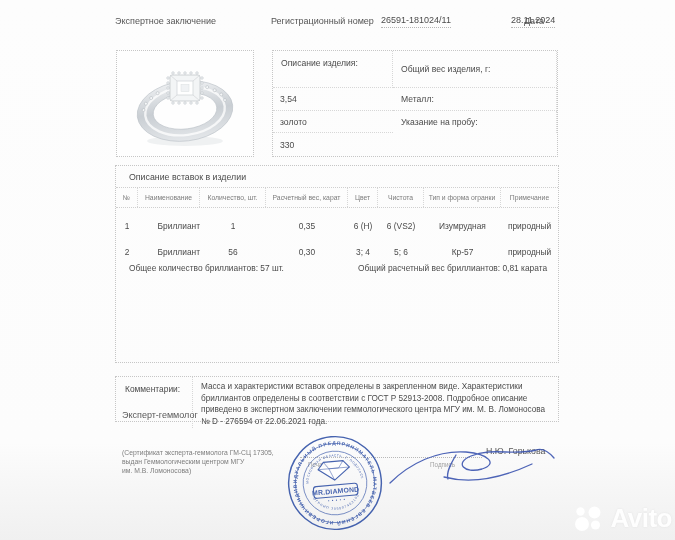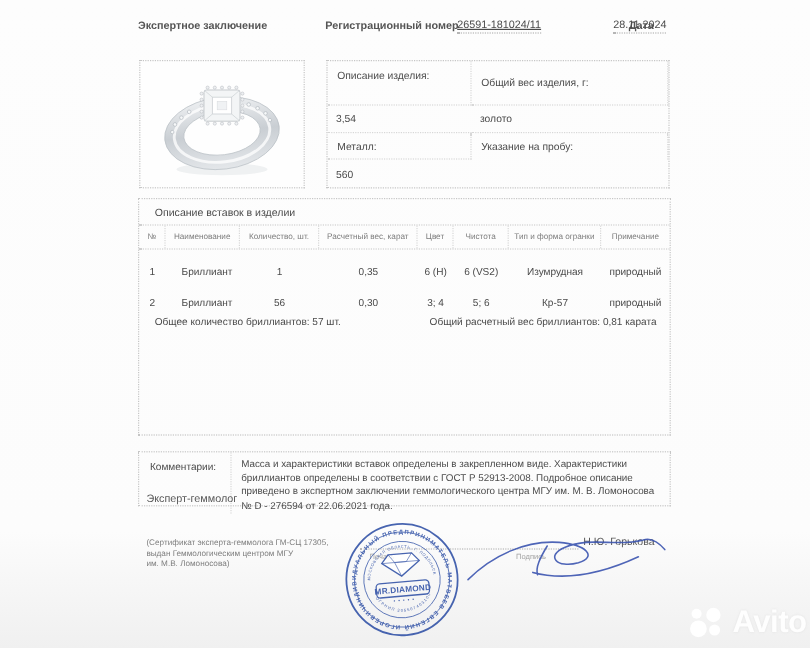--- a/index.html
+++ b/index.html
@@ -1,21 +1,21 @@
 <!DOCTYPE html>
 <html><head>
 <meta charset="utf-8">
 <style>
   * { margin:0; padding:0; box-sizing:border-box; }
   html,body { width:675px; height:540px; }
   body { font-family:"Liberation Sans", sans-serif; background:#fff; }
   .page { position:relative; width:675px; height:540px; overflow:hidden;
           background:linear-gradient(180deg,#fdfdfd 0%, #fcfcfc 82%, #f0f0f0 100%); color:#4b4b4b; }
   .t { position:absolute; white-space:nowrap; }
-  .lbl-b { font-size:9px; font-weight:bold; color:#555; }
+  .lbl-b { font-size:9px; font-weight:normal; color:#555; }
   .val { font-size:9px; color:#4b4b4b; }
   .dotted-u { border-bottom:1px dotted #b5b5b5; padding-bottom:2px; }
 
   
   .photo-box { position:absolute; left:116px; top:50px; width:138px; height:107px;
                border:1px dotted #c6c6c6; background:#fefefe; }
 
   
   .desc-table { position:absolute; left:272px; top:50px; width:286px; height:107px;
                 border:1px dotted #c6c6c6; display:grid;
@@ -31,21 +31,21 @@
   .ins-box { position:absolute; left:115px; top:165px; width:444px; height:198px; border:1px dotted #c6c6c6; }
   .ins-title { height:22px; line-height:23px; padding-left:13px; font-size:8.8px; color:#4b4b4b;
                border-bottom:1px dotted #cfcfcf; }
   .grid8 { display:grid; grid-template-columns:22px 62px 66px 82px 30px 46px 77px 1fr; }
   .ins-head { height:20px; border-bottom:1px dotted #cfcfcf; }
   .ins-head > div { font-size:6.8px; color:#7c7c7c; display:flex; align-items:center; justify-content:center;
                     border-right:1px dotted #d7d7d7; text-align:center; overflow:hidden; }
   .ins-head > div:last-child { border-right:none; }
   .ins-row { height:23px; align-items:center; font-size:8.4px; color:#4a4a4a; margin-top:3px; }
   .ins-row > div { text-align:center; }
-  .ins-row > div.name { text-align:center; padding-left:7px; }
+  .ins-row > div.name { text-align:right; padding-left:7px; }
   .ins-totals { position:relative; height:14px; font-size:8.4px; color:#4a4a4a; }
 
   
   .com-box { position:absolute; left:115px; top:376px; width:444px; height:46px; border:1px dotted #c6c6c6;
              display:grid; grid-template-columns:77px 1fr; }
   .com-lab { border-right:1px dotted #d7d7d7; font-size:8.4px; color:#4b4b4b; padding:7px 0 0 9px; }
   .com-txt { font-size:8.2px; line-height:11.7px; color:#4b4b4b; padding:4px 6px 0 8px; }
 
   
   .exp-role { font-size:9px; color:#585858; }
@@ -61,21 +61,21 @@
   .watermark .wm-text { font-size:26px; font-weight:bold; letter-spacing:-0.5px;
                         color:rgba(255,255,255,0.95); text-shadow:0 0 2px rgba(180,180,180,0.25); }
 </style>
 </head>
 <body>
 
 <div class="page">
 
   <div class="t lbl-b" style="left:115px; top:16px;">Экспертное заключение</div>
   <div class="t lbl-b" style="left:271px; top:16px;">Регистрационный номер</div>
-  <div class="t val dotted-u" style="left:381px; top:15px;text-decoration:underline;">26591-181024/11</div>
+  <div class="t val dotted-u" style="left:381px; top:15px;">26591-181024/11</div>
   <div class="t lbl-b" style="left:486px; top:16px;margin-left:38px;">Дата</div>
   <div class="t val dotted-u" style="left:511px; top:15px;">28.11.2024</div>
 
   <div class="photo-box">
     <svg width="136" height="105" viewBox="0 0 136 105">
       <defs>
         <linearGradient id="metal" x1="0" y1="0" x2="0" y2="1">
           <stop offset="0" stop-color="#eef0f2"></stop>
             <stop offset="0.5" stop-color="#c9ced3"></stop>
             <stop offset="1" stop-color="#e4e7ea"></stop>
@@ -124,24 +124,24 @@
             <circle cx="85" cy="47" r="1.3"></circle>
         </g>
       </g>
     </svg>
   </div>
 
   <div class="desc-table">
     <div class="dc lab first">Описание изделия:</div>
     <div class="dc lab">Общий вес изделия, г:</div>
     <div class="dc v">3,54</div>
+    <div class="dc lab">Металл:</div>
     <div class="dc v">золото</div>
-    <div class="dc lab">Металл:</div>
     <div class="dc lab last">Указание на пробу:</div>
-    <div class="dc v last">560</div>
+    <div class="dc v last">330</div>
   </div>
 
   <div class="ins-box">
     <div class="ins-title">Описание вставок в изделии</div>
     <div class="grid8 ins-head">
       <div>№</div>
       <div>Наименование</div>
       <div>Количество, шт.</div>
       <div>Расчетный вес, карат</div>
       <div>Цвет</div>

